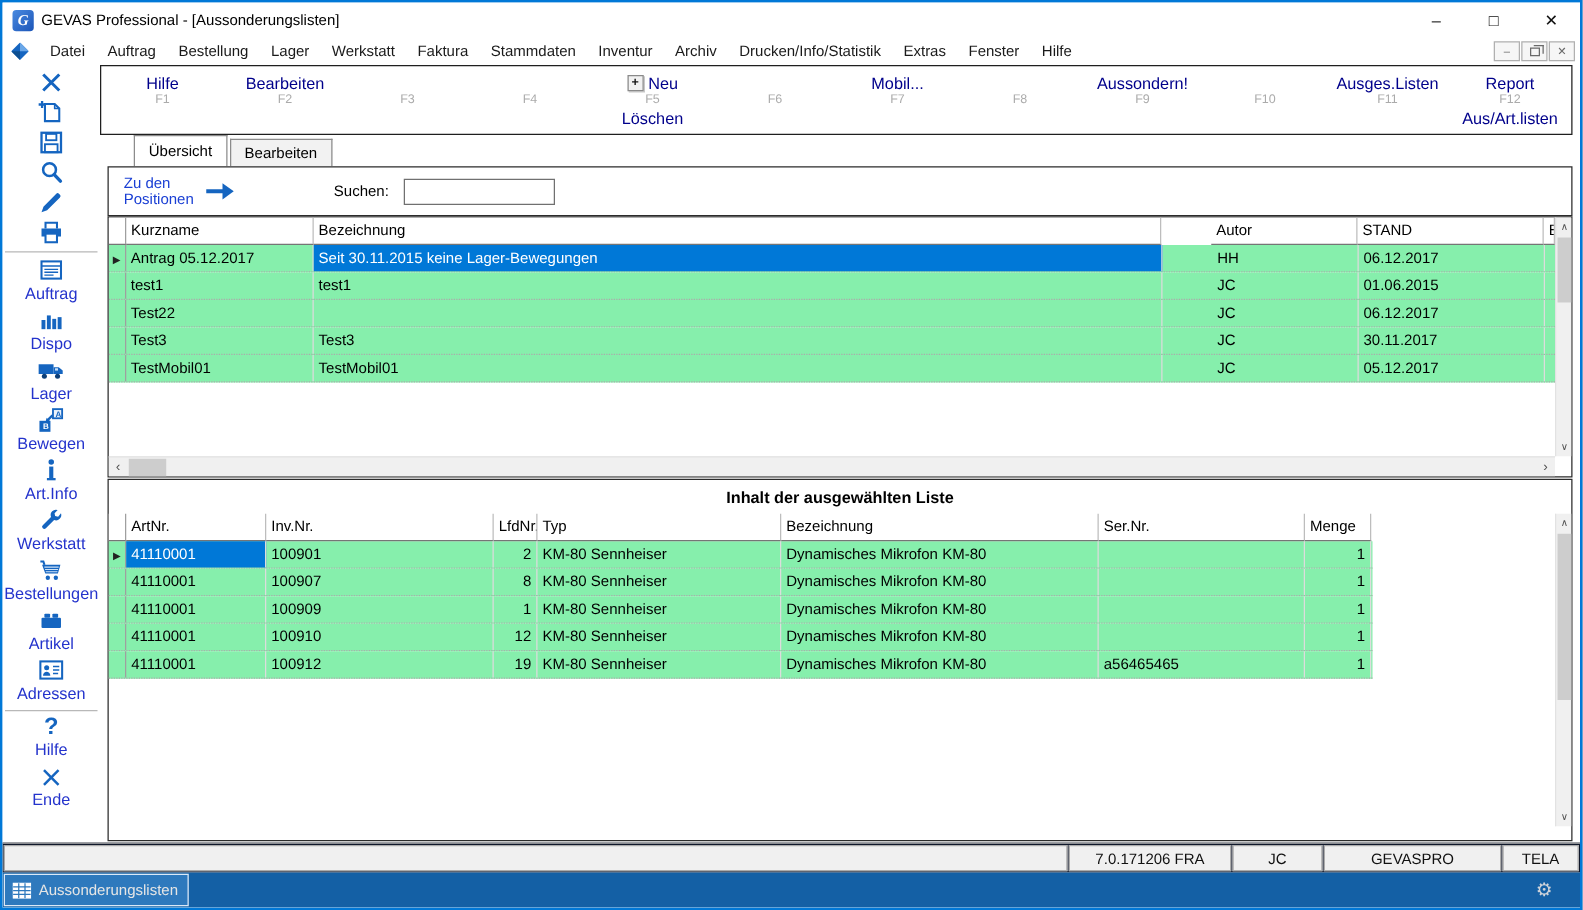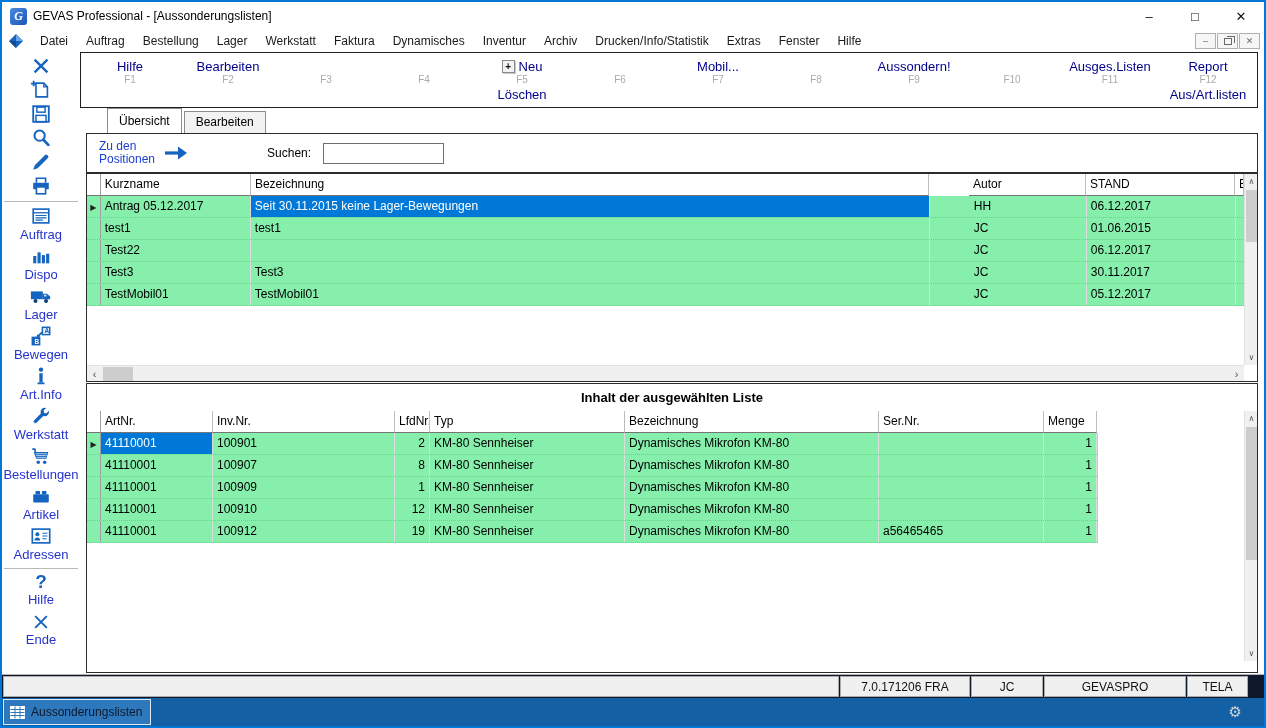--- a/index.html
+++ b/index.html
@@ -106,27 +106,27 @@
   .c2-0{width:14px;} .c2-1{width:112px;} .c2-2{width:182px;} .c2-3{width:35px;} .c2-4{width:195px;}
   .c2-5{width:254px;} .c2-6{width:165px;} .c2-7{width:53px;}
   .vsb2 { top:27px; height:250px; }
 
   
   .statusbar { left:0; top:672px; width:1262px; height:24px; background:#0f172a;
                border-top:1px solid #b4b4b4; display:flex; align-items:stretch; padding:1px 1px; }
   .scell { border:1px solid #ababab; background:#f0f0f0; display:flex; align-items:center;
            justify-content:center; font-size:12px; color:#111; margin-right:1px; }
   .scell.sp { flex:1; }
-  .sc0{width:130px;} .sc1{width:72px;} .sc2{width:142px;} .sc3{width:61px; margin-right:15px;}
+  .sc0{width:130px;} .sc1{width:72px;} .sc2{width:142px;} .sc3{width:61px; margin-right:0;}
 
   
   .taskbar { left:0; top:696px; width:1262px; height:28px; background:#1460a5;
              display:flex; align-items:center; }
   .taskbtn { margin-left:1px; height:26px; width:148px; background:#2e79bd; border:1px solid #dce9f7;
-             color:#0f172a; display:flex; align-items:center; gap:6px; padding-left:6px; font-size:12px; }
+             color:#e5e5e5; display:flex; align-items:center; gap:6px; padding-left:6px; font-size:12px; }
   .gear { margin-left:auto; margin-right:22px; color:#cfd3d9; font-size:15px; }
   .gear::before{ content:"⚙"; }
 </style>
 </head>
 <body>
 
 <div id="win">
 
   <div class="titlebar">
     <span class="appicon">G</span>
@@ -145,21 +145,21 @@
           <path d="M7 0 L14 7 L7 7 Z" fill="#6aa7e8"></path>
           <path d="M0 7 L7 7 L7 14 Z" fill="#0d4f91"></path>
         </svg>
     </span>
     <span class="menuitem">Datei</span>
     <span class="menuitem">Auftrag</span>
     <span class="menuitem">Bestellung</span>
     <span class="menuitem">Lager</span>
     <span class="menuitem">Werkstatt</span>
     <span class="menuitem">Faktura</span>
-    <span class="menuitem">Dynamisches</span>
+    <span class="menuitem">Stammdaten</span>
     <span class="menuitem">Inventur</span>
     <span class="menuitem">Archiv</span>
     <span class="menuitem">Drucken/Info/Statistik</span>
     <span class="menuitem">Extras</span>
     <span class="menuitem">Fenster</span>
     <span class="menuitem">Hilfe</span>
     <div class="mdicontrols">
       <span class="mdib">–</span>
       <span class="mdib mdi-restore">
           <i></i>

